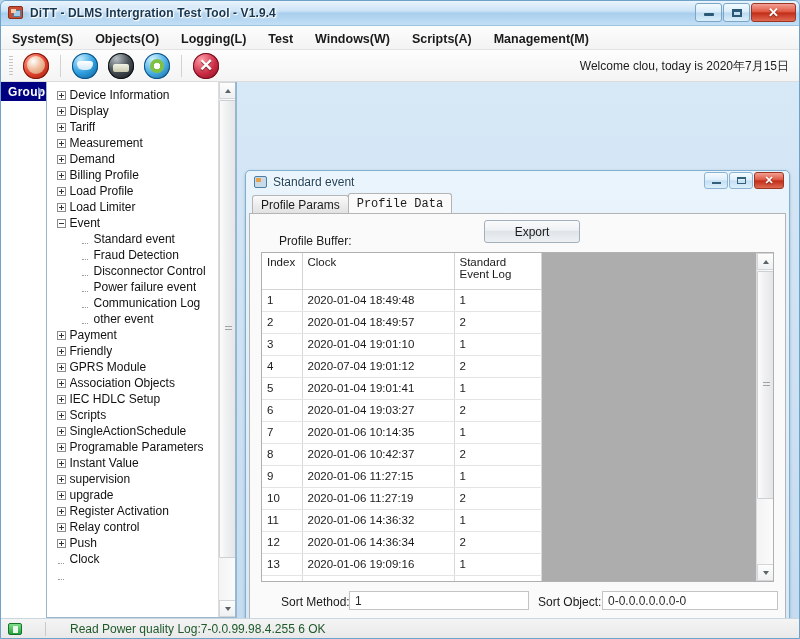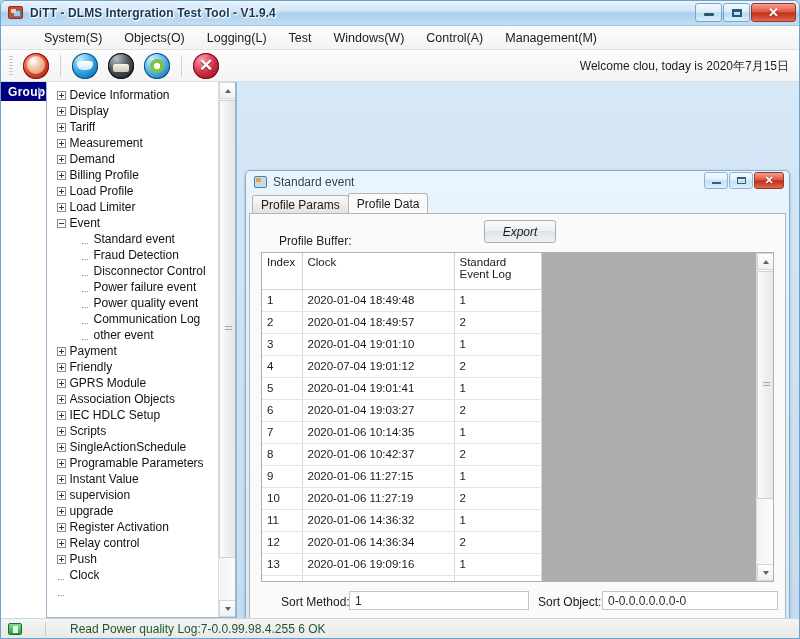--- a/index.html
+++ b/index.html
@@ -62,21 +62,21 @@
   .tbtn .g-min{position:absolute;left:8px;bottom:5px;width:10px;height:3px;background:#2b5875;border-radius:1px;}
   .tbtn .g-max{position:absolute;left:8px;top:5px;width:10px;height:8px;border:2px solid #2b5875;border-top-width:3px;}
   .tbtn .g-x{position:absolute;left:0;top:0;right:0;bottom:0;color:#fff;font-size:13px;font-weight:bold;
              display:flex;align-items:center;justify-content:center;line-height:1;text-shadow:0 1px 1px #7d2313;}
 
   
   #menubar{
     flex:0 0 24px;height:24px;
     background:linear-gradient(180deg,#fdfdfd 0%,#f3f3f3 100%);
     border-bottom:1px solid #e3e3e3;
-    display:flex; align-items:center; padding-left:32px;
+    display:flex; align-items:flex-end; padding-left:0;font-weight:bold;
   }
   .menu-item{
     font-size:12.5px;color:#1b1b1b;padding:3px 11px;cursor:default;
   }
 
   
   #toolbar{
     flex:0 0 32px;height:32px;position:relative;
     background:linear-gradient(180deg,#fdfdfd 0%,#f4f4f4 100%);
     border-bottom:1px solid #dcdcdc;
@@ -220,37 +220,37 @@
   .tab{
     height:18px;padding:0 8px;font-size:12px;color:#1a1a1a;
     display:flex;align-items:center;
     border:1px solid #b4b4b4;border-bottom:none;
     border-radius:3px 3px 0 0;
     background:linear-gradient(180deg,#fafafa 0%,#ececec 55%,#e2e2e2 100%);
     margin-right:-1px;
   }
   .tab.active{
     height:20px;background:#fafafa;border-color:#b4b4b4;
-    position:relative;z-index:3;
+    position:relative;z-index:3;font-family:Liberation Mono, monospace;
   }
   #tabpage{
     flex:1 1 auto;background:#fafafa;border:1px solid #b4b4b4;
     position:relative;display:flex;flex-direction:column;
     padding:0;
     overflow:hidden;
   }
 
   
   #buffer-row{flex:0 0 38px;height:38px;position:relative;}
   #buffer-label{position:absolute;left:29px;top:20px;font-size:12px;color:#1a1a1a;}
   #export-btn{
-    position:absolute;left:234px;top:6px;width:72px;height:23px;
+    position:absolute;left:234px;top:6px;width:96px;height:23px;
     border:1px solid #a3b0bc;border-radius:3px;
     background:linear-gradient(180deg,#fafbfc 0%,#edf0f3 45%,#dfe4e9 50%,#eef1f4 100%);
-    font-size:12px;color:#1a1a1a;display:flex;align-items:center;justify-content:center;font-style:italic;
+    font-size:12px;color:#1a1a1a;display:flex;align-items:center;justify-content:center;
   }
 
   
   #grid-wrap{
     margin:0 11px;flex:0 0 330px;height:330px;
     border:1px solid #b0b0b0;background:#fff;position:relative;overflow:hidden;
   }
   #grid-inner{position:absolute;left:0;top:0;right:17px;bottom:0;background:#adadad;overflow:hidden;}
   table.grid{border-collapse:collapse;table-layout:fixed;width:279px;background:#fff;}
   table.grid th{
@@ -318,21 +318,21 @@
       </div>
     </div>
   </div>
 
   <div id="menubar">
     <div class="menu-item">System(S)</div>
     <div class="menu-item">Objects(O)</div>
     <div class="menu-item">Logging(L)</div>
     <div class="menu-item">Test</div>
     <div class="menu-item">Windows(W)</div>
-    <div class="menu-item">Control(A)</div>
+    <div class="menu-item">Scripts(A)</div>
     <div class="menu-item">Management(M)</div>
   </div>
 
   <div id="toolbar">
     <div class="grip"></div>
     <div class="tbicon ic-red">
         <span class="inner"></span>
       </div>
     <div class="tbsep"></div>
     <div class="tbicon ic-blue">
@@ -401,24 +401,20 @@
               <span class="dash"></span>
               <span class="lbl">Fraud Detection</span>
             </div>
             <div class="tnode lvl1 leaf">
               <span class="dash"></span>
               <span class="lbl">Disconnector Control</span>
             </div>
             <div class="tnode lvl1 leaf">
               <span class="dash"></span>
               <span class="lbl">Power failure event</span>
-            </div>
-            <div class="tnode lvl1 leaf">
-              <span class="dash"></span>
-              <span class="lbl">Power quality event</span>
             </div>
             <div class="tnode lvl1 leaf">
               <span class="dash"></span>
               <span class="lbl">Communication Log</span>
             </div>
             <div class="tnode lvl1 leaf">
               <span class="dash"></span>
               <span class="lbl">other event</span>
             </div>
             <div class="tnode lvl0">

